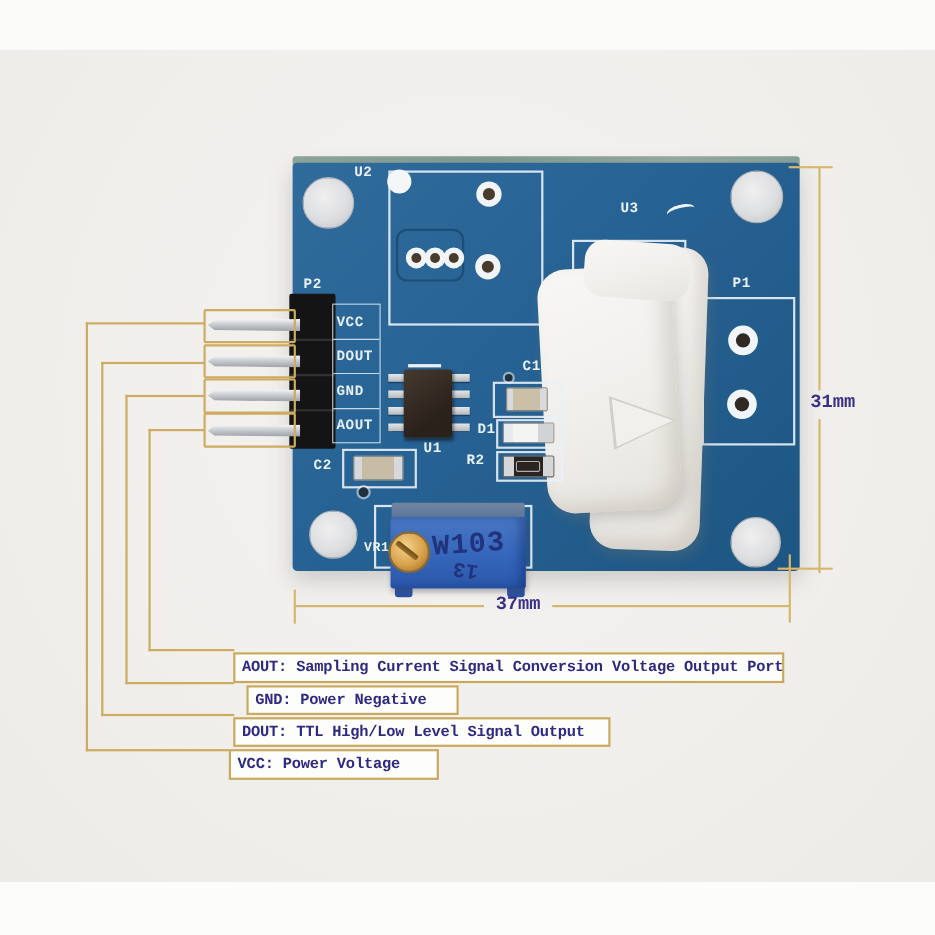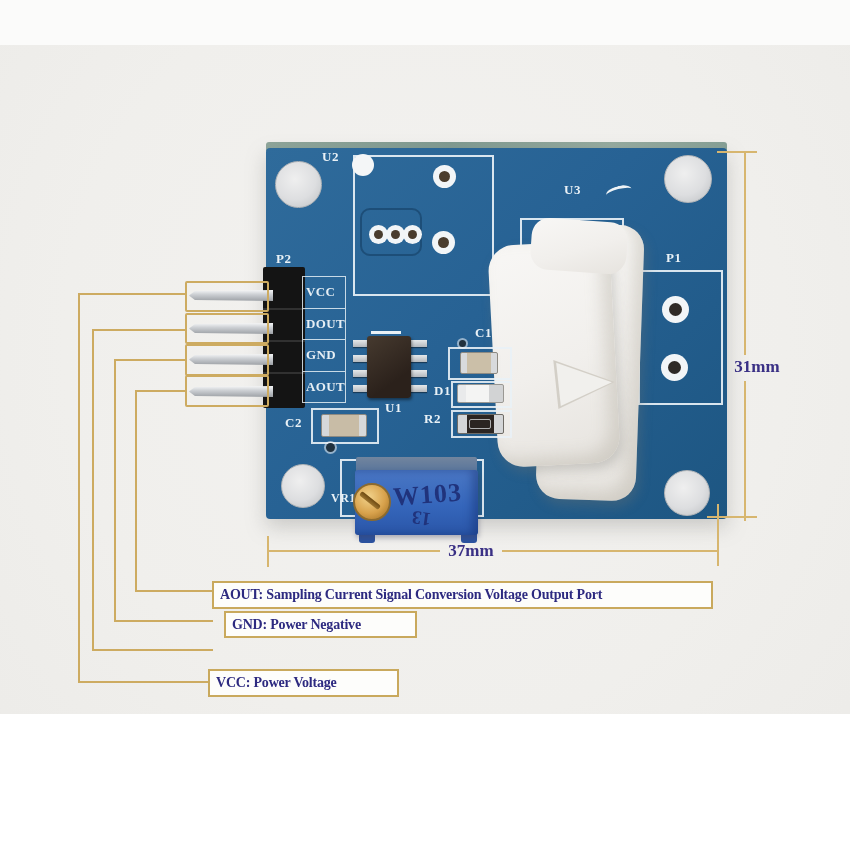--- a/index.html
+++ b/index.html
@@ -1,17 +1,17 @@
 <!DOCTYPE html>
 <html><head>
 <meta charset="utf-8">
 <style>
   html,body{margin:0;padding:0;background:#ffffff;}
-  .scene{position:relative;width:850px;height:714px;margin:0 auto;overflow:hidden;
-         background:#fafaf9;font-family:Liberation Serif, serif;}
+  .scene{position:relative;width:850px;height:850px;margin:0 auto;overflow:hidden;
+         background:#fafaf9;font-family:Liberation Mono, monospace;}
   .abs{position:absolute;}
   .photo{left:0;top:45px;width:850px;height:757px;
          background:radial-gradient(ellipse at 50% 40%, #f3f2f0 0%, #f0efec 60%, #ecebe8 100%);}
   
   .pcb{left:266px;top:148px;width:461px;height:371px;border-radius:4px;
        background:linear-gradient(135deg,#2f6b9b 0%,#276294 45%,#1d5682 100%);
        box-shadow:0 8px 20px rgba(130,130,125,.35);}
   .pcb-edge{left:266px;top:142px;width:461px;height:9px;border-radius:3px 3px 0 0;
        background:linear-gradient(90deg,#8ea59a,#7f9a90 40%,#95aa9f 75%,#86a096);}
   .silk{color:#e9f1f6;font-weight:bold;font-size:13px;letter-spacing:.5px;}
@@ -20,21 +20,21 @@
         background:radial-gradient(circle at 42% 38%, #efefef 0%, #dddee0 55%, #bcbfc2 100%);}
   .pad{border-radius:50%;background:#4a3c2d;box-shadow:0 0 0 5px #f2f5f7;}
   .via{border-radius:50%;background:#20313e;box-shadow:0 0 0 2px rgba(240,244,247,.55);}
   
   .gold{background:#cdab61;}
   .goldbox{border:2px solid #cdab61;border-radius:2px;}
   .dimline{background:#d7b66f;}
   .dimtext{color:#3a3085;font-weight:bold;font-size:17px;text-align:center;}
   .callout{border:2px solid #c9a95d;background:#fdfdfb;color:#2d2a80;font-weight:bold;
            font-size:14px;display:flex;align-items:center;padding:1px 6px;white-space:nowrap;
-           letter-spacing:-0.2px;}
+           letter-spacing:-0.2px;margin-top:12px;}
   
   .header{background:#141414;border-radius:2px;}
   .hseg{background:#313131;}
   .pin{background:linear-gradient(180deg,#f5f6f7 0%,#cdd0d4 40%,#9da1a6 100%);
        clip-path:polygon(0 50%,7% 10%,100% 0,100% 100%,7% 90%);
        box-shadow:0 3px 5px rgba(140,140,140,.4);}
   .pingrid{display:flex;flex-direction:column;border:1.5px solid rgba(228,238,245,.85);}
   .pingrid .cell{flex:1;display:flex;align-items:center;padding-left:3px;
        border-bottom:1.5px solid rgba(228,238,245,.85);}
   .pingrid .cell:last-child{border-bottom:none;}
@@ -205,17 +205,20 @@
   <div class="abs dimtext" style="left:727px;top:357px;width:60px;">31mm</div>
   <div class="abs dimline" style="left:744px;top:381px;width:2px;height:140px;"></div>
   <div class="abs dimline" style="left:707px;top:516px;width:50px;height:2px;"></div>
 
   <div class="abs callout" style="left:212px;top:581px;width:485px;height:22px;">
     <span>AOUT: Sampling Current Signal Conversion Voltage Output Port</span>
   </div>
   <div class="abs callout" style="left:224px;top:611px;width:177px;height:21px;text-align:right;">
     <span>GND: Power Negative</span>
   </div>
+  <div class="abs callout" style="left:212px;top:640px;width:327px;height:21px;">
+    <span>DOUT: TTL High/Low Level Signal Output</span>
+  </div>
   <div class="abs callout" style="left:208px;top:669px;width:175px;height:22px;">
     <span>VCC: Power Voltage</span>
   </div>
 
 </div>
 
 </body></html>

